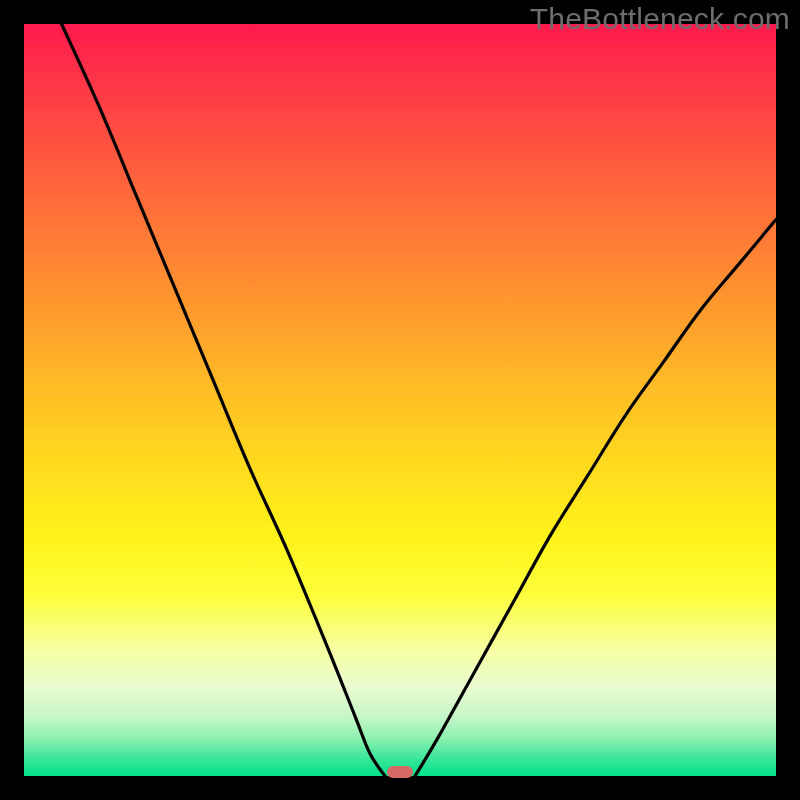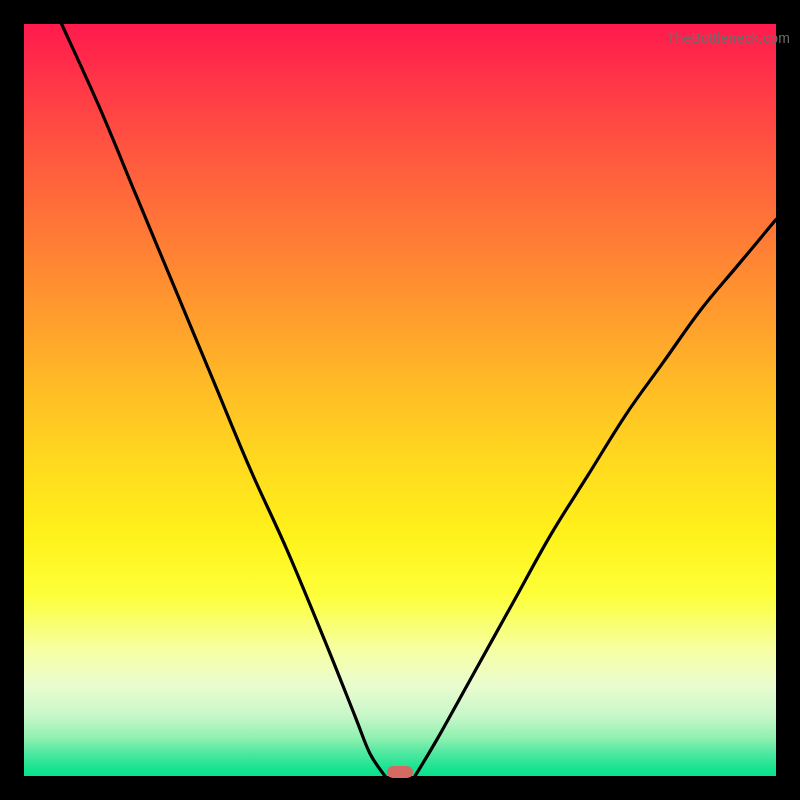--- a/index.html
+++ b/index.html
@@ -42,24 +42,23 @@
       #4de8a0 97%,
       #18e390 99%,
       #06e28c 100%
     );
   }
   .watermark {
     position: absolute;
     top: 2px;
     right: 10px;
     color: #6d6d6d;
-    font-size: 14px;
+    font-size: 30px;
     letter-spacing: 0.2px;
     user-select: none;
-    margin-top: 28px;
   }
   svg.curve {
     position: absolute;
     left: 0;
     top: 0;
     width: 752px;
     height: 752px;
     overflow: visible;
   }
   .marker {

